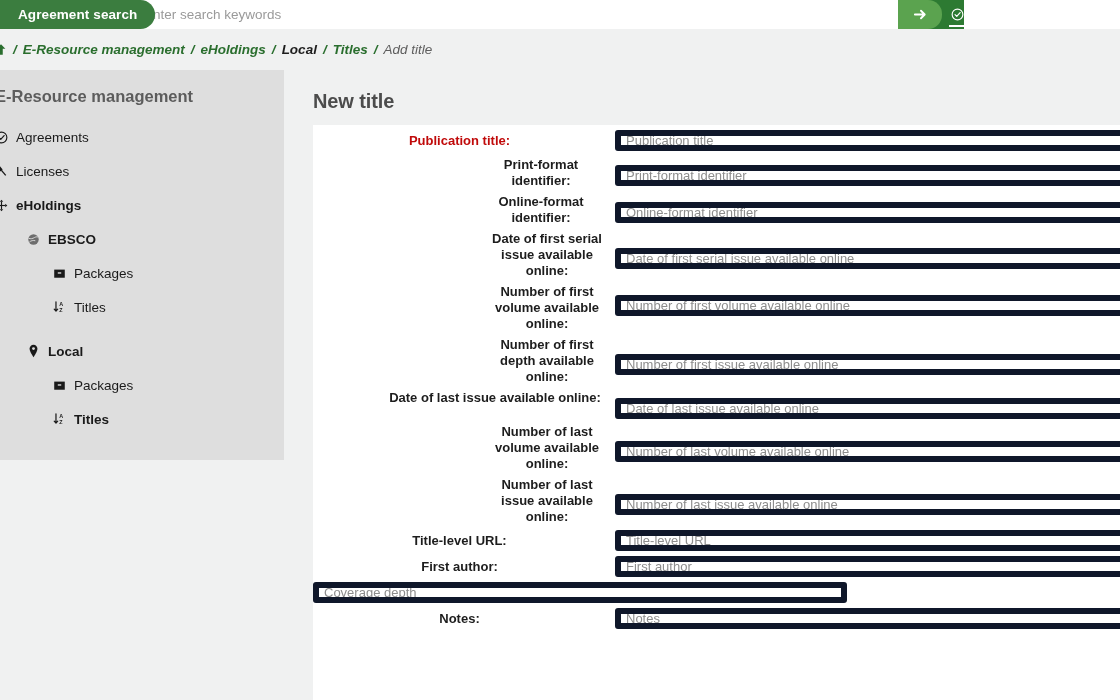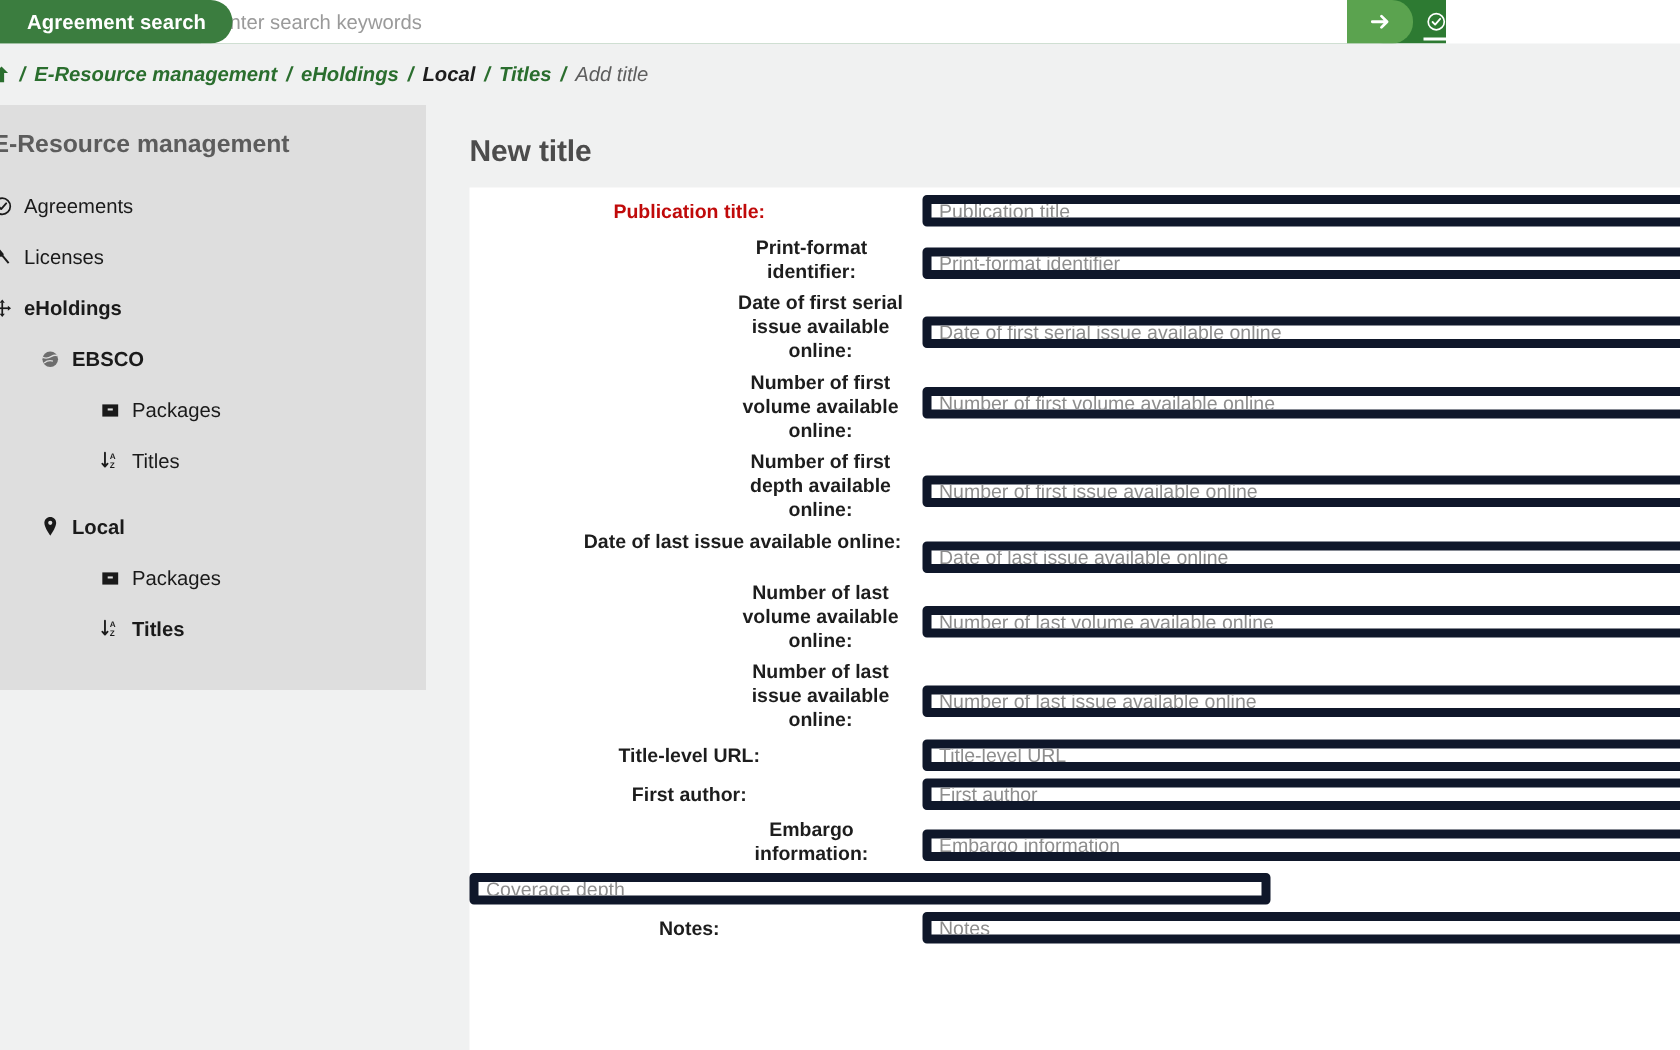--- a/index.html
+++ b/index.html
@@ -129,21 +129,21 @@
   .nav-item {
     display: flex; align-items: center; gap: 7px;
     height: 34px;
     font-size: 13.5px; color: #1a1a1a;
     cursor: pointer;
     white-space: nowrap;
   }
   .nav-item .ico { display: flex; align-items: center; justify-content: center; width: 15px; flex: none; }
   .nav-item.l0 { padding-left: 0; margin-left: -6px; }
   .nav-item.l1 { padding-left: 26px; font-weight: bold; }
-  .nav-item.l2 { padding-left: 66px; }
+  .nav-item.l2 { padding-left: 52px; }
   .nav-item.bold { font-weight: bold; }
   .nav-gap { height: 10px; }
 
   
   .main {
     position: absolute; top: 0; left: 300px;
     width: 820px; height: 630px;
   }
   .pane-title {
     font-size: 20px; font-weight: bold; color: #4c4c4c;
@@ -365,20 +365,26 @@
             <span class="req-note">Required</span>
           </div>
         </div>
         <div class="form-row">
           <label class="form-label lbl-2line" style="padding-left: 163px;">Print-format identifier:</label>
           <div class="field-wrap">
             <input type="text" class="form-input" placeholder="Print-format identifier" style="margin-top: 8px;">
           </div>
         </div>
         <div class="form-row">
+          <label class="form-label lbl-2line" style="padding-left: 163px;">Online-format identifier:</label>
+          <div class="field-wrap">
+            <input type="text" class="form-input" placeholder="Online-format identifier" style="margin-top: 8px;">
+          </div>
+        </div>
+        <div class="form-row">
           <label class="form-label lbl-3line" style="padding-left: 175px;">Date of first serial issue available online:</label>
           <div class="field-wrap">
             <input type="text" class="form-input" placeholder="Date of first serial issue available online" style="margin-top: 17px;">
           </div>
         </div>
         <div class="form-row">
           <label class="form-label lbl-3line" style="padding-left: 175px;">Number of first volume available online:</label>
           <div class="field-wrap">
             <input type="text" class="form-input" placeholder="Number of first volume available online" style="margin-top: 11px;">
           </div>
@@ -410,26 +416,20 @@
         <div class="form-row">
           <label class="form-label lbl-1line">Title-level URL:</label>
           <div class="field-wrap">
             <input type="text" class="form-input" placeholder="Title-level URL" style="">
           </div>
         </div>
         <div class="form-row">
           <label class="form-label lbl-1line">First author:</label>
           <div class="field-wrap">
             <input type="text" class="form-input" placeholder="First author" style="">
-          </div>
-        </div>
-        <div class="form-row">
-          <label class="form-label lbl-2line" style="padding-left: 163px;">Embargo information:</label>
-          <div class="field-wrap">
-            <input type="text" class="form-input" placeholder="Embargo information" style="margin-top: 8px;">
           </div>
         </div>
         <div class="form-row">
           <div class="field-wrap">
             <input type="text" class="form-input" placeholder="Coverage depth" style="">
           </div>
         </div>
         <div class="form-row">
           <label class="form-label lbl-1line">Notes:</label>
           <div class="field-wrap">

